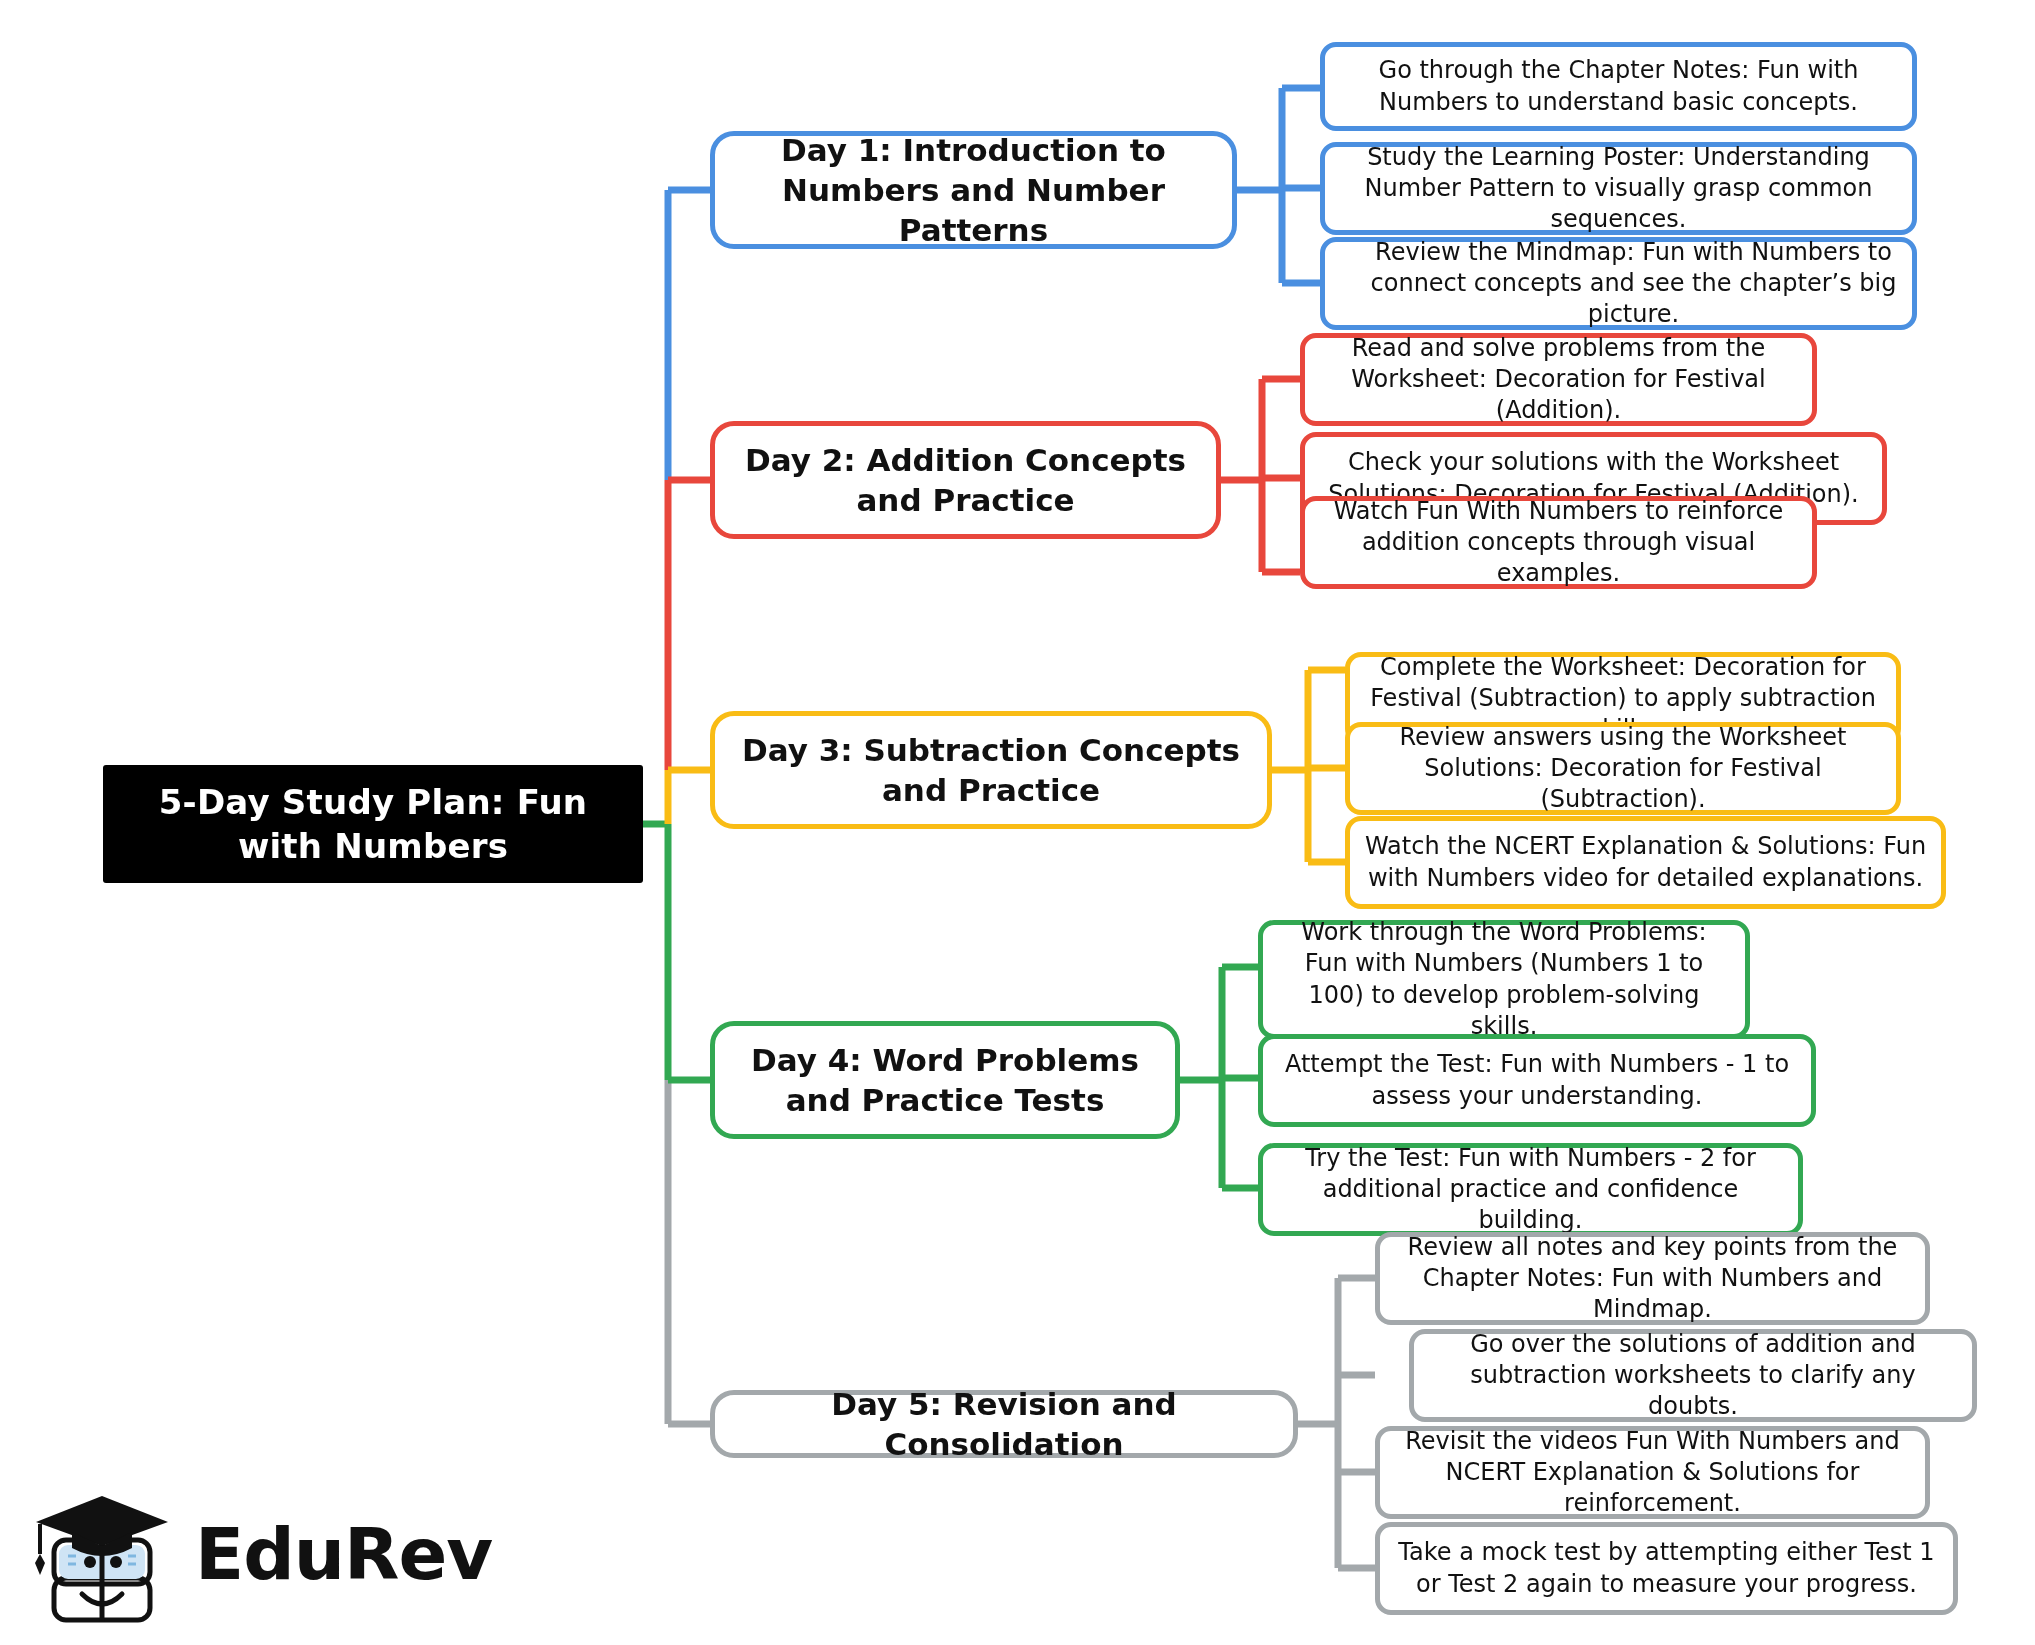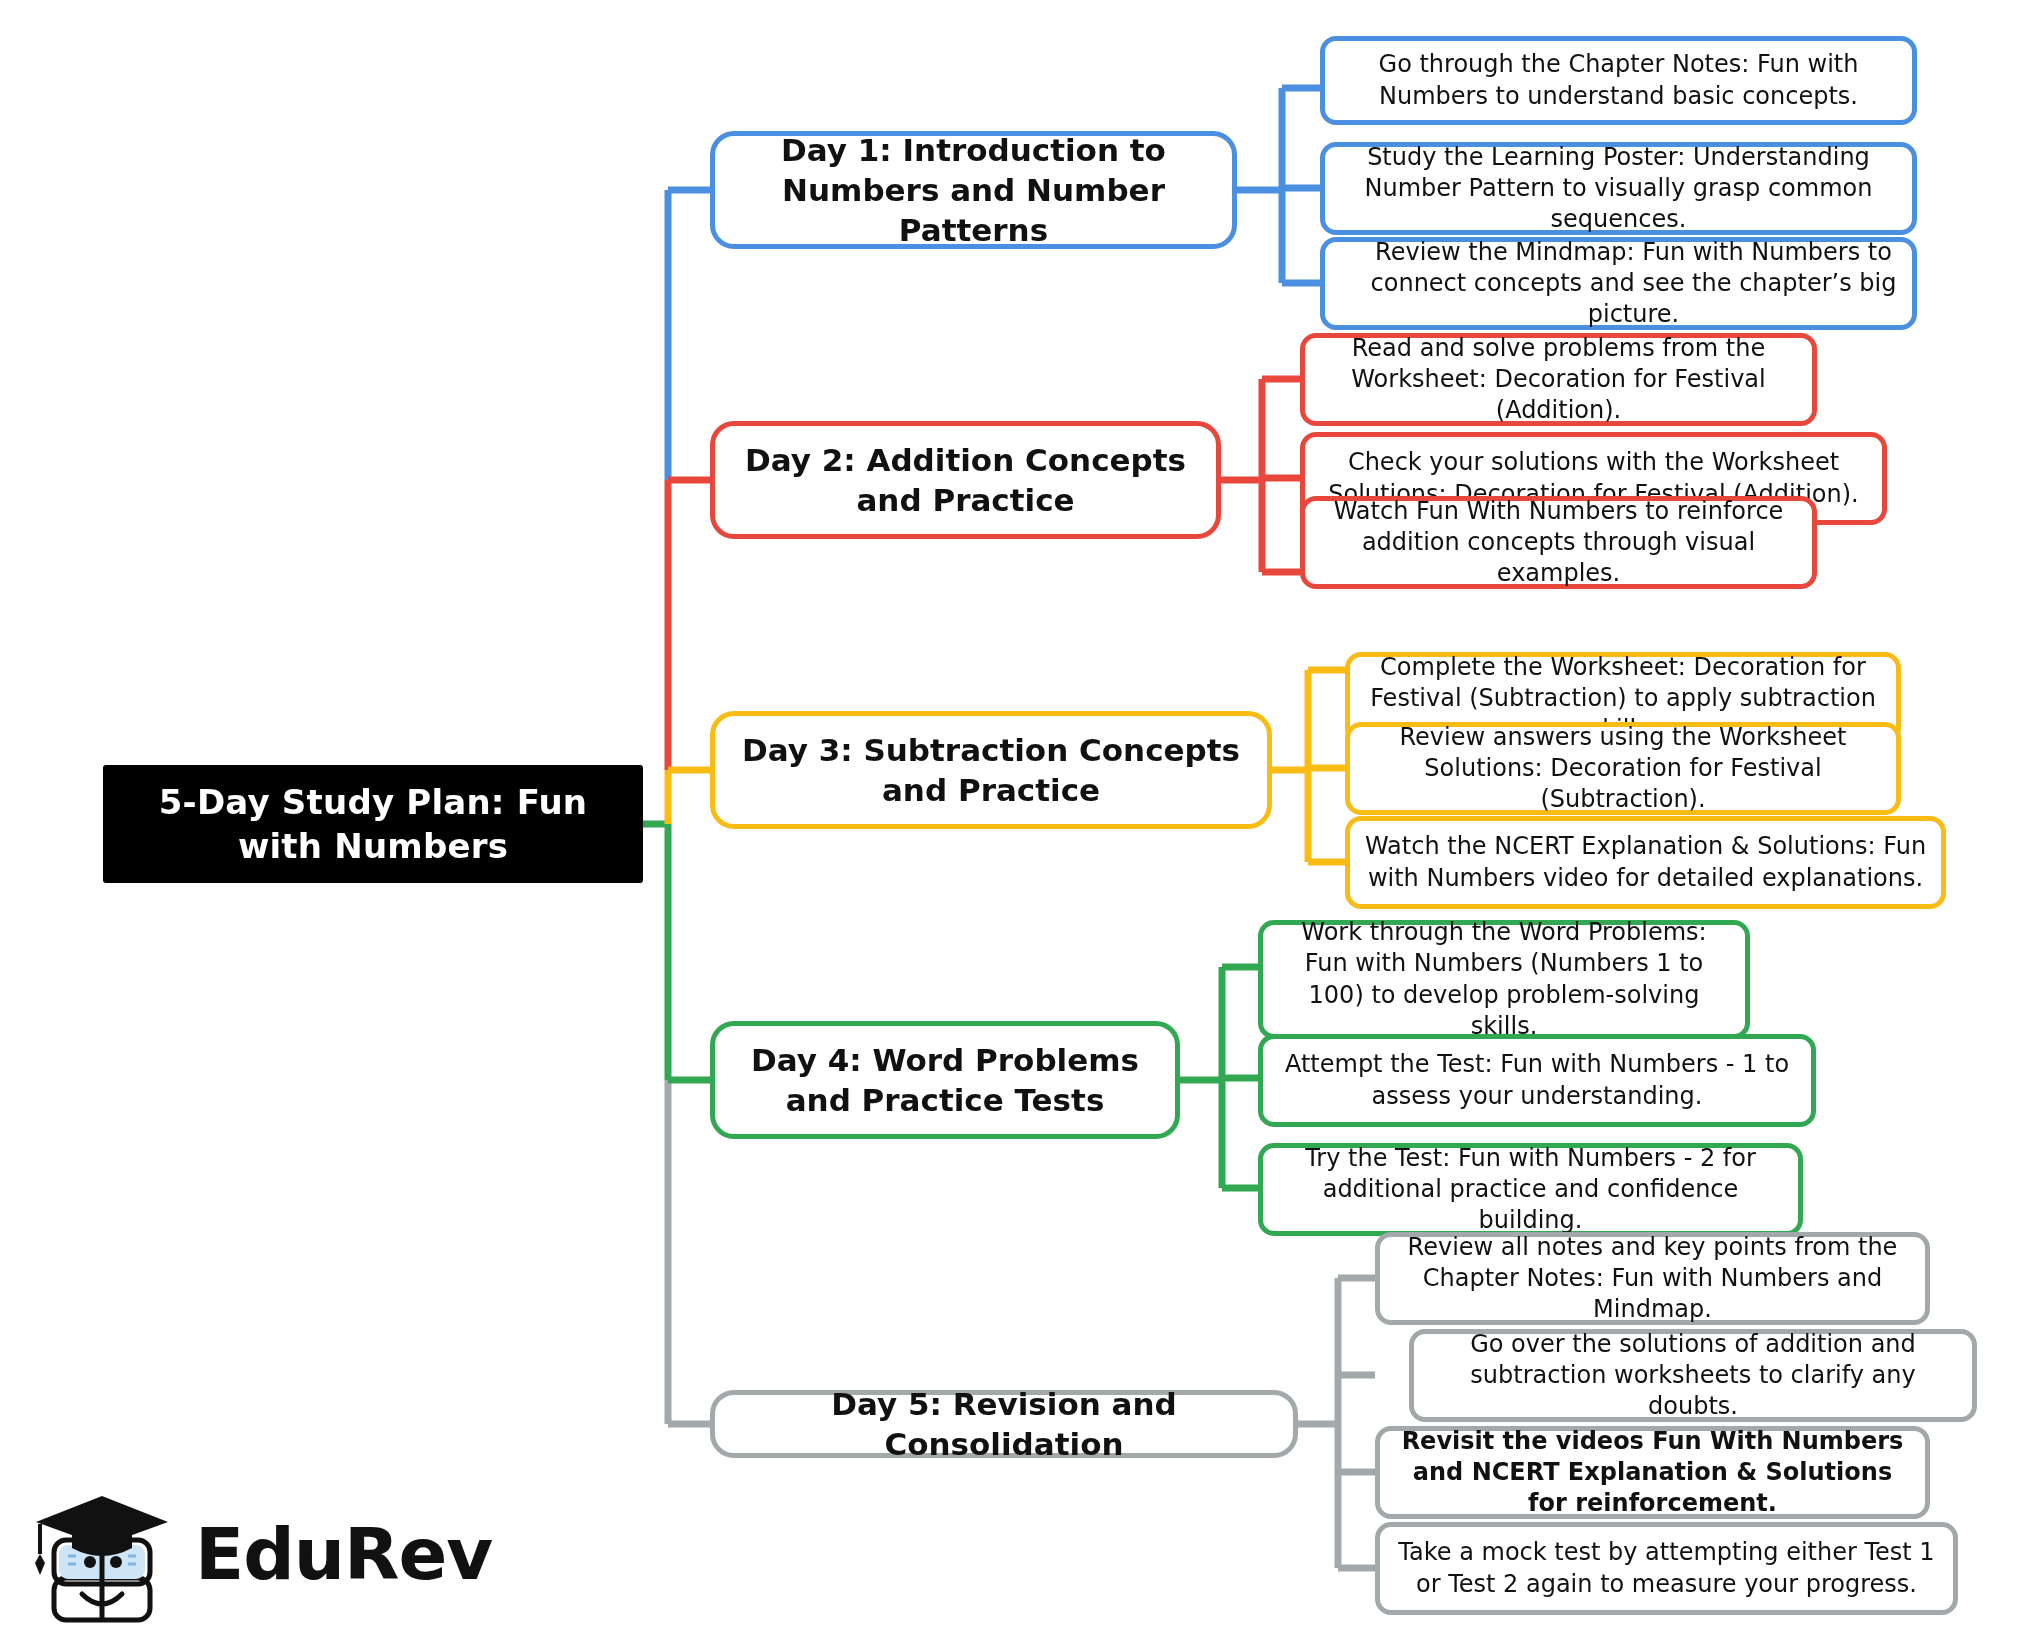--- a/index.html
+++ b/index.html
@@ -83,21 +83,21 @@
     </g>
   </svg>
 
   <div class="node root" style="left:103px;top:765px;width:540px;height:118px;">
     <span>5-Day Study Plan: Fun with Numbers</span>
   </div>
 
   <div class="node branch c-blue" style="left:710px;top:131px;width:527px;height:118px;">
     <span>Day 1: Introduction to Numbers and Number Patterns</span>
   </div>
-  <div class="node leaf c-blue" style="left:1320px;top:36px;width:597px;height:89px;">
+  <div class="node leaf c-blue" style="left:1320px;top:42px;width:597px;height:89px;">
     <span>Go through the Chapter Notes: Fun with Numbers to understand basic concepts.</span>
   </div>
   <div class="node leaf c-blue" style="left:1320px;top:142px;width:597px;height:93px;">
     <span>Study the Learning Poster: Understanding Number Pattern to visually grasp common sequences.</span>
   </div>
   <div class="node leaf c-blue" style="left:1320px;top:237px;width:597px;height:93px;padding-left:44px;">
     <span>Review the Mindmap: Fun with Numbers to connect concepts and see the chapter’s big picture.</span>
   </div>
 
   <div class="node branch c-red" style="left:710px;top:421px;width:511px;height:118px;">
@@ -141,21 +141,21 @@
 
   <div class="node branch c-gray" style="left:710px;top:1390px;width:588px;height:68px;">
     <span>Day 5: Revision and Consolidation</span>
   </div>
   <div class="node leaf c-gray" style="left:1375px;top:1232px;width:555px;height:93px;">
     <span>Review all notes and key points from the Chapter Notes: Fun with Numbers and Mindmap.</span>
   </div>
   <div class="node leaf c-gray" style="left:1375px;top:1329px;width:568px;height:93px;margin-left:34px;">
     <span>Go over the solutions of addition and subtraction worksheets to clarify any doubts.</span>
   </div>
-  <div class="node leaf c-gray" style="left:1375px;top:1426px;width:555px;height:93px;font-weight:bold;">
+  <div class="node leaf c-gray" style="left:1375px;top:1426px;width:555px;height:93px;">
     <span>Revisit the videos Fun With Numbers and NCERT Explanation &amp; Solutions for reinforcement.</span>
   </div>
   <div class="node leaf c-gray" style="left:1375px;top:1522px;width:583px;height:93px;">
     <span>Take a mock test by attempting either Test 1 or Test 2 again to measure your progress.</span>
   </div>
 
   <svg id="logo" viewBox="0 0 400 140">
 
     <g fill="none" stroke="#111" stroke-width="5">
       <rect x="26" y="48" width="96" height="44" rx="12"></rect>

